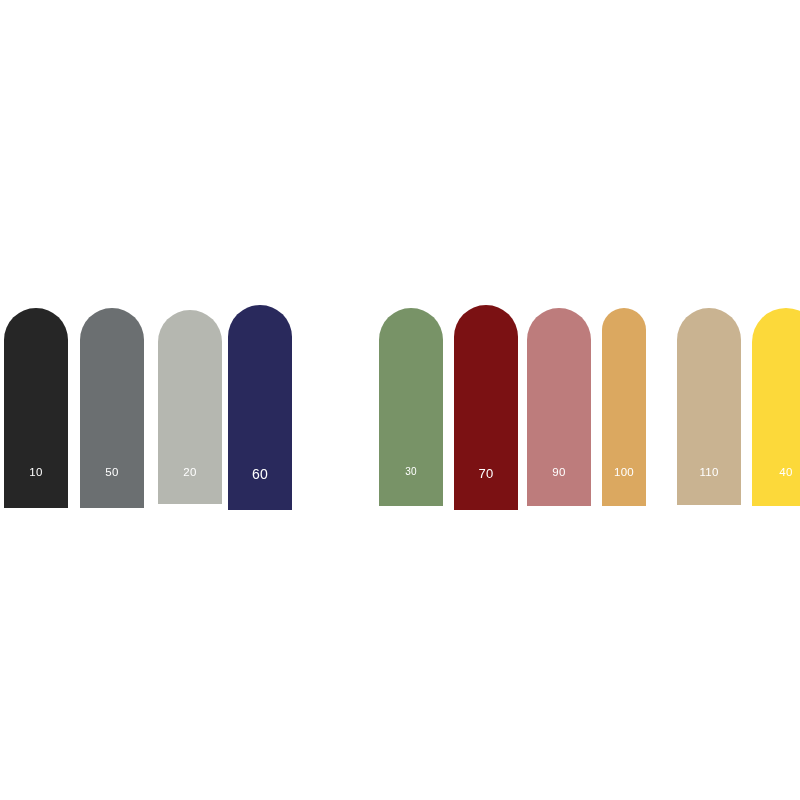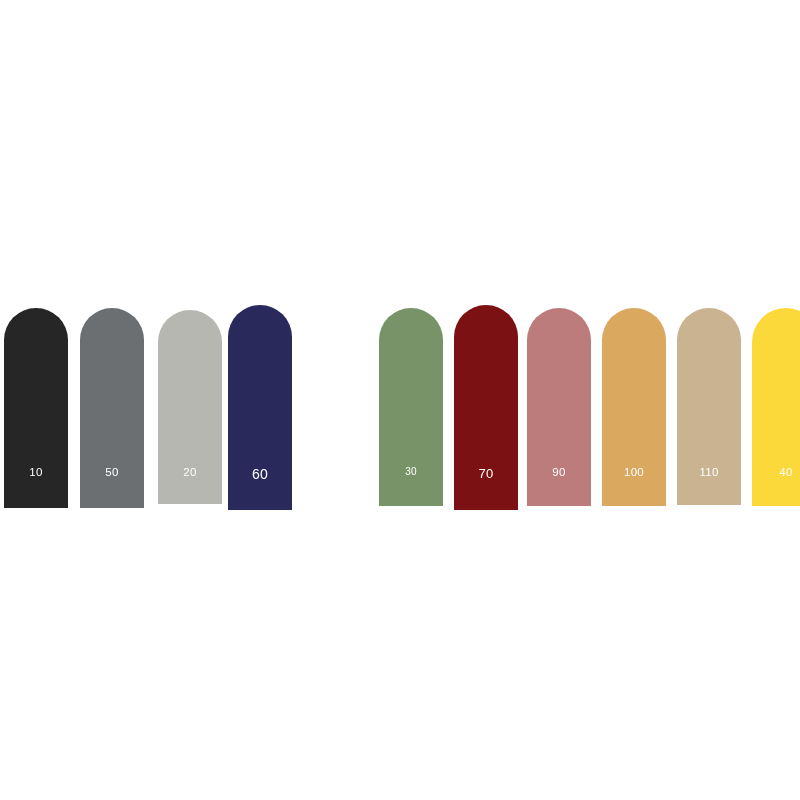--- a/index.html
+++ b/index.html
@@ -67,21 +67,21 @@
       </div>
       <div class="bar" style="left: 367px; top: 308px; width: 64px; height: 198px; background: rgb(120, 147, 103); border-radius: 32px 32px 0px 0px;">
         <span class="bar-label" style="color: rgb(255, 255, 255); font-size: 10px; top: 159px;">30</span>
       </div>
       <div class="bar" style="left: 442px; top: 305px; width: 64px; height: 205px; background: rgb(123, 17, 19); border-radius: 32px 32px 0px 0px;">
         <span class="bar-label" style="color: rgb(255, 255, 255); font-size: 13px; top: 162px;">70</span>
       </div>
       <div class="bar" style="left: 515px; top: 308px; width: 64px; height: 198px; background: rgb(189, 124, 124); border-radius: 32px 32px 0px 0px;">
         <span class="bar-label" style="color: rgb(255, 255, 255); font-size: 11.5px; top: 159px;">90</span>
       </div>
-      <div class="bar" style="left: 590px; top: 308px; width: 64px; height: 198px; background: rgb(219, 168, 96); border-radius: 32px 32px 0px 0px;">
+      <div class="bar" style="left: 590px; top: 308px; width: 44px; height: 198px; background: rgb(219, 168, 96); border-radius: 32px 32px 0px 0px;">
         <span class="bar-label" style="color: rgb(255, 255, 255); font-size: 11.5px; top: 159px;">100</span>
       </div>
       <div class="bar" style="left: 665px; top: 308px; width: 64px; height: 197px; background: rgb(201, 179, 145); border-radius: 32px 32px 0px 0px;">
         <span class="bar-label" style="color: rgb(255, 255, 255); font-size: 11.5px; top: 159px;">110</span>
       </div>
       <div class="bar" style="left: 740px; top: 308px; width: 68px; height: 198px; background: rgb(252, 217, 58); border-radius: 34px 34px 0px 0px;">
         <span class="bar-label" style="color: rgb(255, 255, 255); font-size: 11.5px; top: 159px;">40</span>
       </div>
     </div>
 </div>

